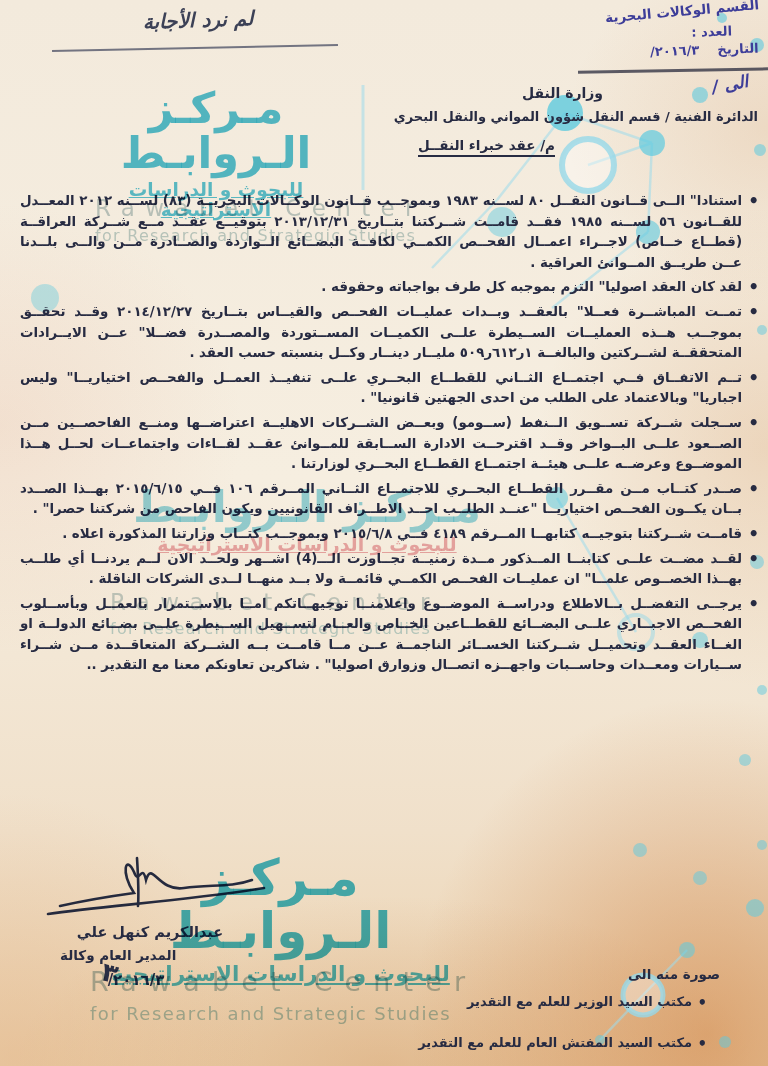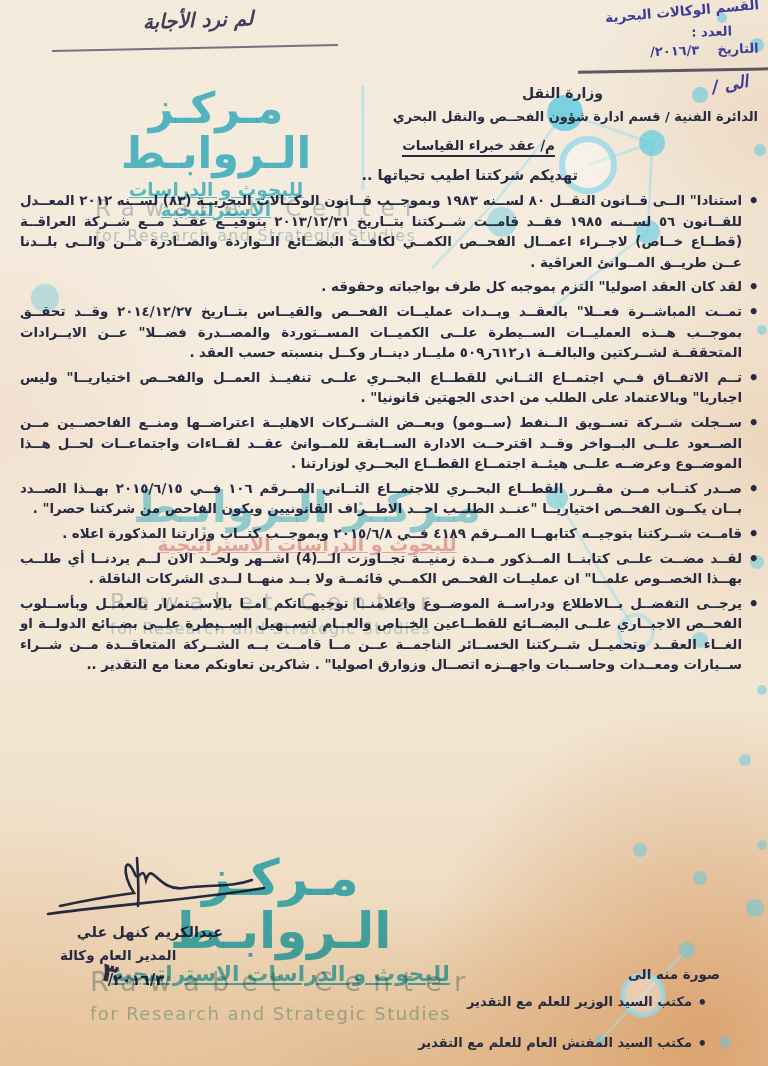--- a/index.html
+++ b/index.html
@@ -114,23 +114,22 @@
     <span class="l3">
       <span>التاريخ</span>
       &nbsp;&nbsp;
       <span>٢٠١٦/٣/‎</span>
     </span>
   </div>
   <div class="abs txt stamp-edge"></div>
   <div class="abs txt margin-to stamp-ink">الى /</div>
 
   <div class="abs txt ministry ink">وزارة النقل</div>
-  <div class="abs txt department ink">الدائرة الفنية / قسم ادارة شؤون الفحــص والنقل البحري</div>
-  <div class="abs txt subject ink">م/ عقد خبراء القياسات</div>
-  <div class="abs txt greeting ink">تهديكم شركتنا اطيب تحياتها ..</div>
+  <div class="abs txt department ink">الدائرة الفنية / قسم النقل شؤون المواني والنقل البحري</div>
+  <div class="abs txt subject ink">م/ عقد خبراء النقــل</div>
 
   <div class="abs txt body-block">
     <div class="b">استنادا" الــى قــانون النقــل ٨٠ لســنه ١٩٨٣ وبموجــب قــانون الوكــالات البحريــة (٨٣) لســنه ٢٠١٢ المعــدل للقــانون ٥٦ لســنه ١٩٨٥ فقــد قامــت شــركتنا بتــاريخ ٢٠١٣/١٢/٣١ بتوقيــع عقــد مــع شــركة العراقــة (قطــاع خــاص) لاجــراء اعمــال الفحــص الكمــي لكافــة البضــائع الــواردة والصــادرة مــن والــى بلــدنا عــن طريــق المــوانئ العراقية .</div>
     <div class="b">لقد كان العقد اصوليا" التزم بموجبه كل طرف بواجباته وحقوقه .</div>
     <div class="b">تمــت المباشــرة فعــلا" بالعقــد وبــدات عمليــات الفحــص والقيــاس بتــاريخ ٢٠١٤/١٢/٢٧ وقــد تحقــق بموجــب هــذه العمليــات الســيطرة علــى الكميــات المســتوردة والمصــدرة فضــلا" عــن الايــرادات المتحققــة لشــركتين والبالغــة ١ر٦١٢ر٥٠٩ مليــار دينــار وكــل بنسبته حسب العقد .</div>
     <div class="b">تــم الاتفــاق فــي اجتمــاع الثــاني للقطــاع البحــري علــى تنفيــذ العمــل والفحــص اختياريــا" وليس اجباريا" وبالاعتماد على الطلب من احدى الجهتين قانونيا" .</div>
     <div class="b">ســجلت شــركة تســويق الــنفط (ســومو) وبعــض الشــركات الاهليــة اعتراضــها ومنــع الفاحصــين مــن الصــعود علــى البــواخر وقــد اقترحــت الادارة الســابقة للمــوانئ عقــد لقــاءات واجتماعــات لحــل هــذا الموضــوع وعرضــه علــى هيئــة اجتمــاع القطــاع البحــري لوزارتنا .</div>
     <div class="b">صــدر كتــاب مــن مقــرر القطــاع البحــري للاجتمــاع الثــاني المــرقم ١٠٦ فــي ٢٠١٥/٦/١٥ بهــذا الصــدد بــان يكــون الفحــص اختياريــا "عنــد الطلــب احــد الاطــراف القانونيين ويكون الفاحص من شركتنا حصرا" .</div>
     <div class="b">قامــت شــركتنا بتوجيــه كتابهــا المــرقم ٤١٨٩ فــي ٢٠١٥/٦/٨ وبموجــب كتــاب وزارتنا المذكورة اعلاه .</div>
     <div class="b">لقــد مضــت علــى كتابنــا المــذكور مــدة زمنيــة تجــاوزت الـــ(4) اشــهر ولحــد الان لــم يردنــا أي طلــب بهــذا الخصــوص علمــا" ان عمليــات الفحــص الكمــي قائمــة ولا بــد منهــا لــدى الشركات الناقلة .</div>

